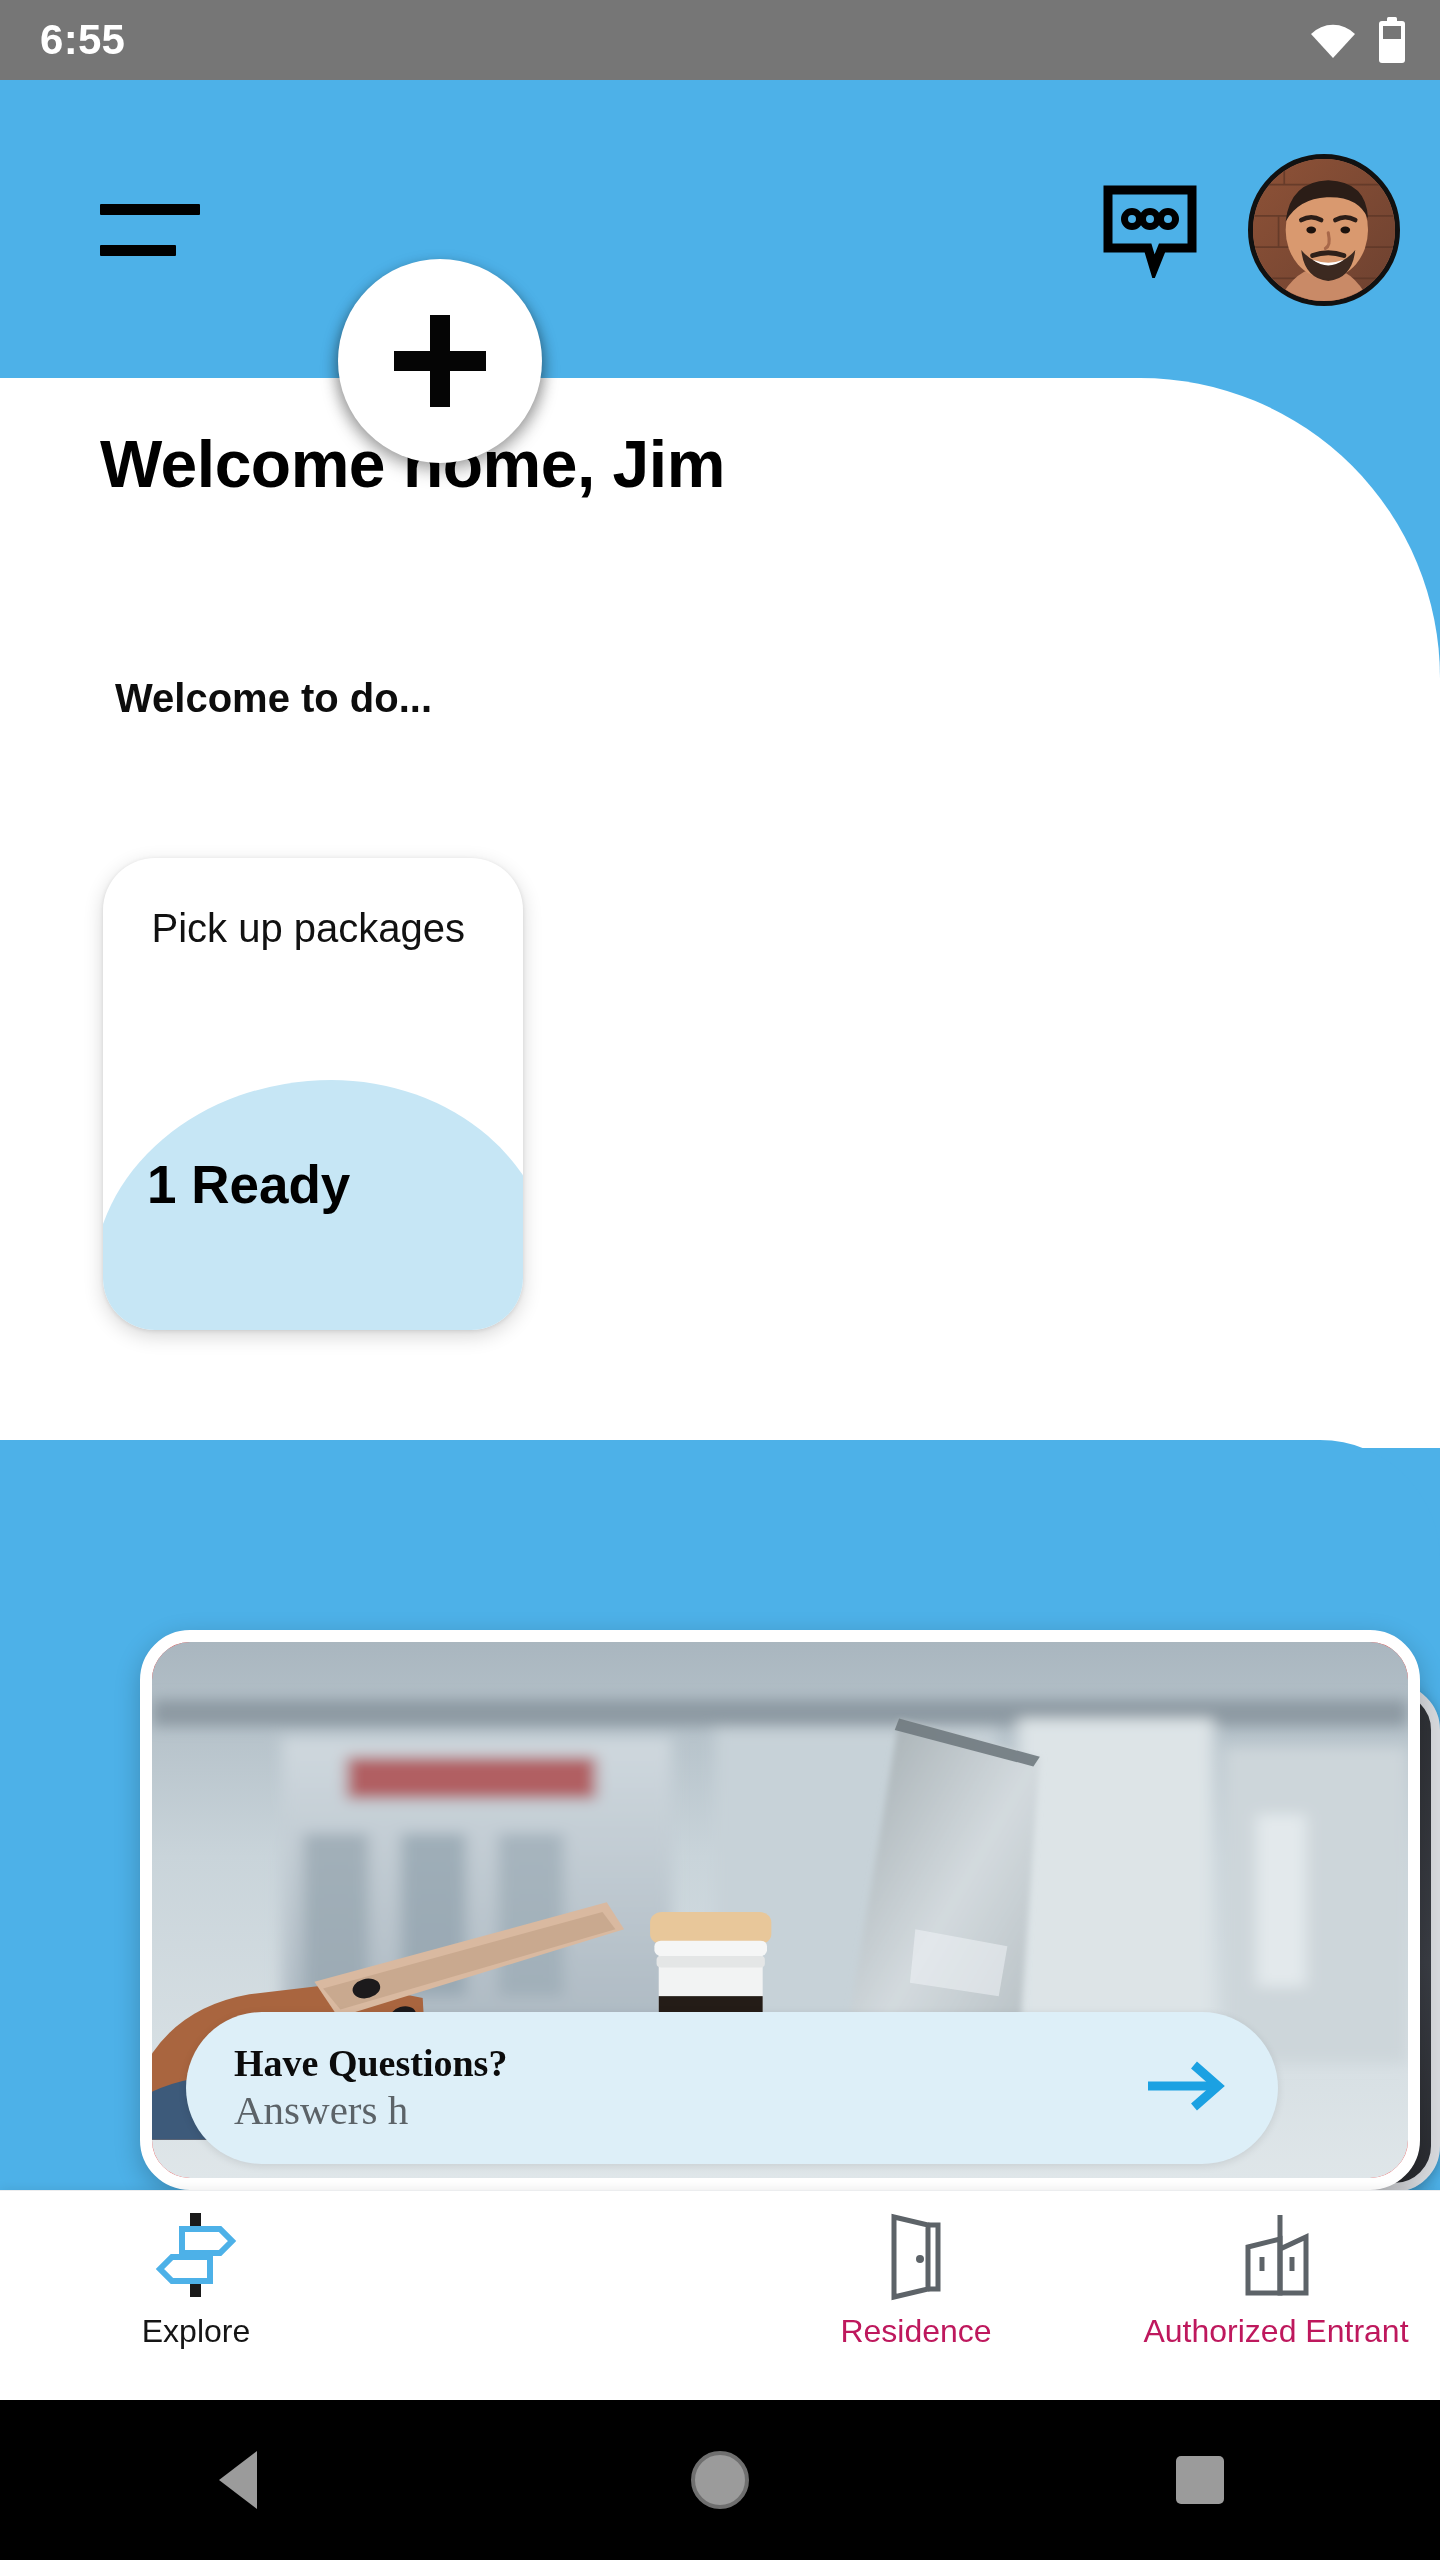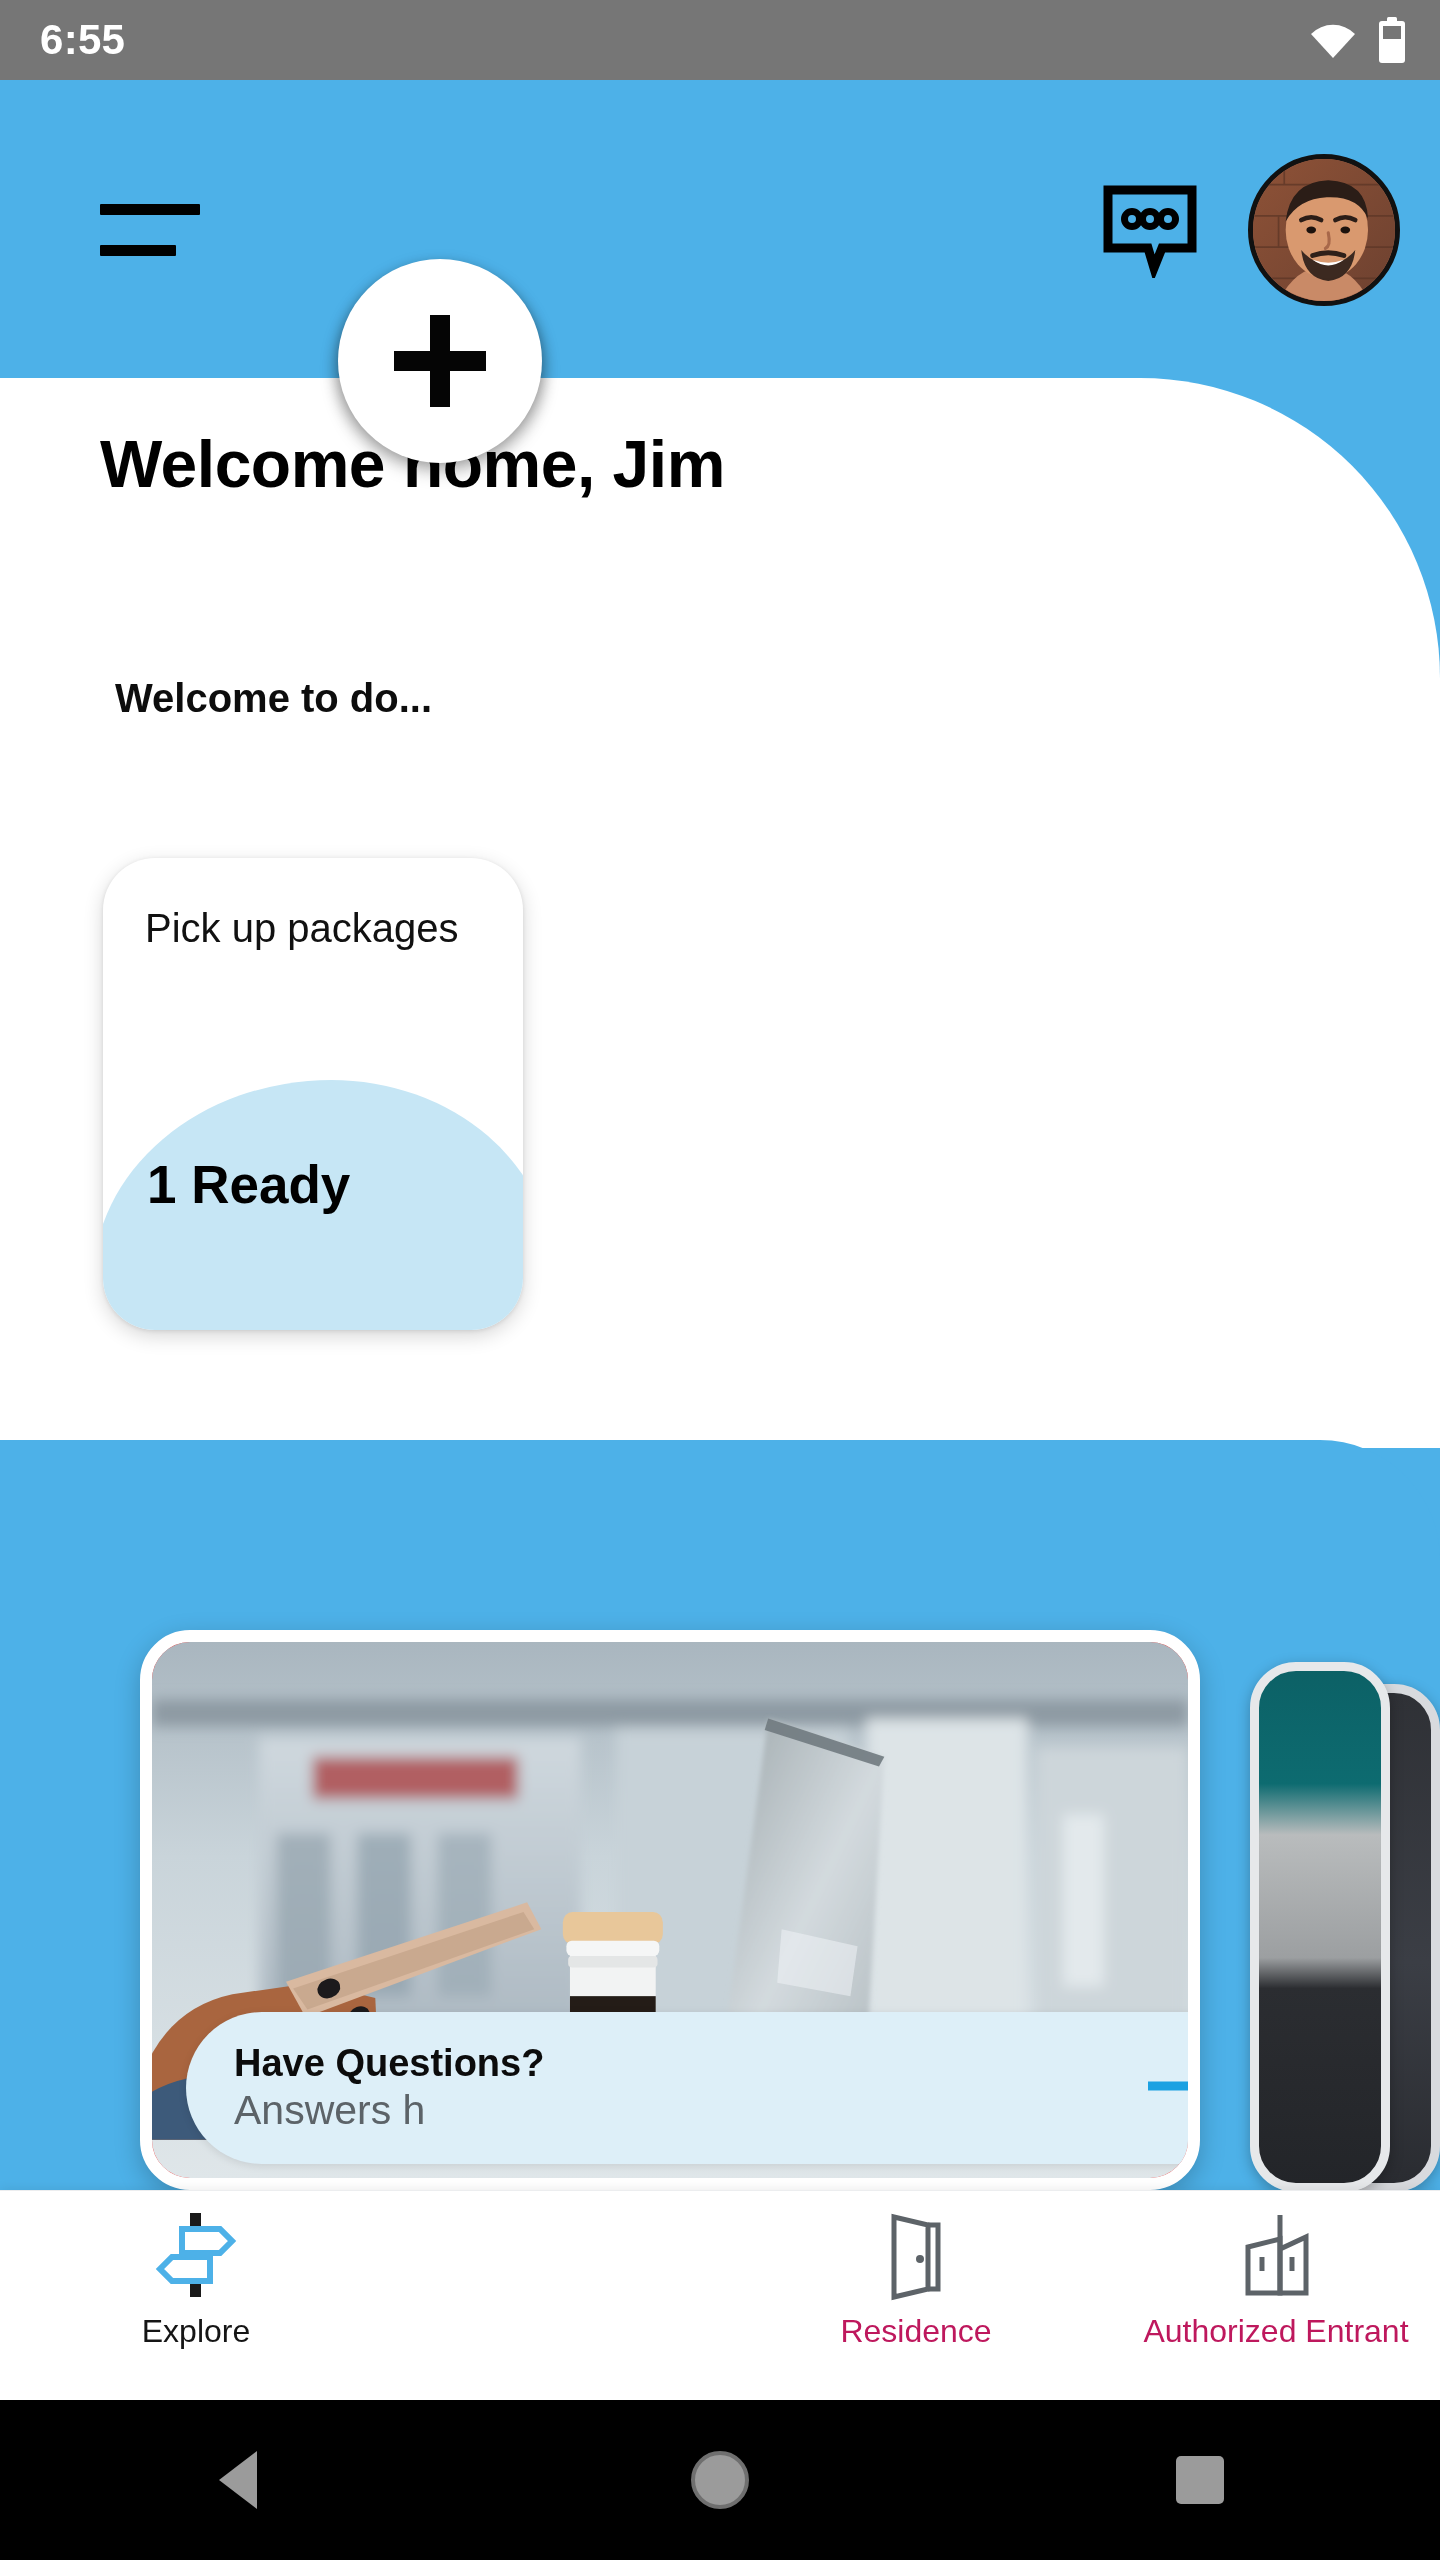--- a/index.html
+++ b/index.html
@@ -72,21 +72,21 @@
     font-size:40px; font-weight:600; color:#0d0d0d;
   }
 
   
   .todo-card{
     position:absolute; left:103px; top:480px;
     width:420px; height:472px;
     background:#ffffff;
     border-radius:52px;
     box-shadow:0 6px 20px rgba(0,0,0,0.16), 0 1px 4px rgba(0,0,0,0.10);
-    overflow:hidden; cursor:pointer;
+    overflow:hidden; cursor:pointer;text-align:right;
   }
   .todo-blob{
     position:absolute; left:-10px; bottom:-40px;
     width:460px; height:290px;
     background:#c6e6f5;
     border-radius:58% 54% 46% 50% / 78% 74% 26% 22%;
   }
   .todo-title{
     position:absolute; left:42px; top:48px; width:320px;
     font-size:40px; font-weight:400; color:#111; line-height:1.12;
@@ -118,25 +118,25 @@
     left:1310px; top:54px; width:130px; height:508px;
     background:linear-gradient(180deg,#2f3136 0%,#3b3e45 55%,#2a2c31 100%);
     border:9px solid #d8dade;
   }
   .stack-card.back1{
     left:1250px; top:32px; width:140px; height:530px;
     border:9px solid #e6e8ea;
     background:linear-gradient(180deg,#0c6166 0%,#0d6b70 22%,#b9bcbd 32%,#9c9fa1 56%,#2b2d31 62%,#232529 100%);
   }
   .main-card{
-    position:absolute; left:140px; top:0px; width:1060px; height:560px;
+    position:absolute; left:140px; top:0px; width:1280px; height:560px;
     background:#ef4444; border-radius:50px;
     border:12px solid #ffffff;
     box-shadow:0 8px 26px rgba(0,0,0,0.22);
-    overflow:hidden; cursor:pointer;
+    overflow:hidden; cursor:pointer;font-family:Liberation Serif, serif;
   }
   .card-photo{ position:absolute; inset:0; }
   .card-photo svg{ width:100%; height:100%; display:block; }
 
   
   .q-banner{
     position:absolute; left:34px; bottom:14px; width:1092px; height:152px;
     background:#ddeff8; border-radius:76px;
     display:flex; align-items:center; justify-content:space-between;
     padding:0 52px 0 48px;

